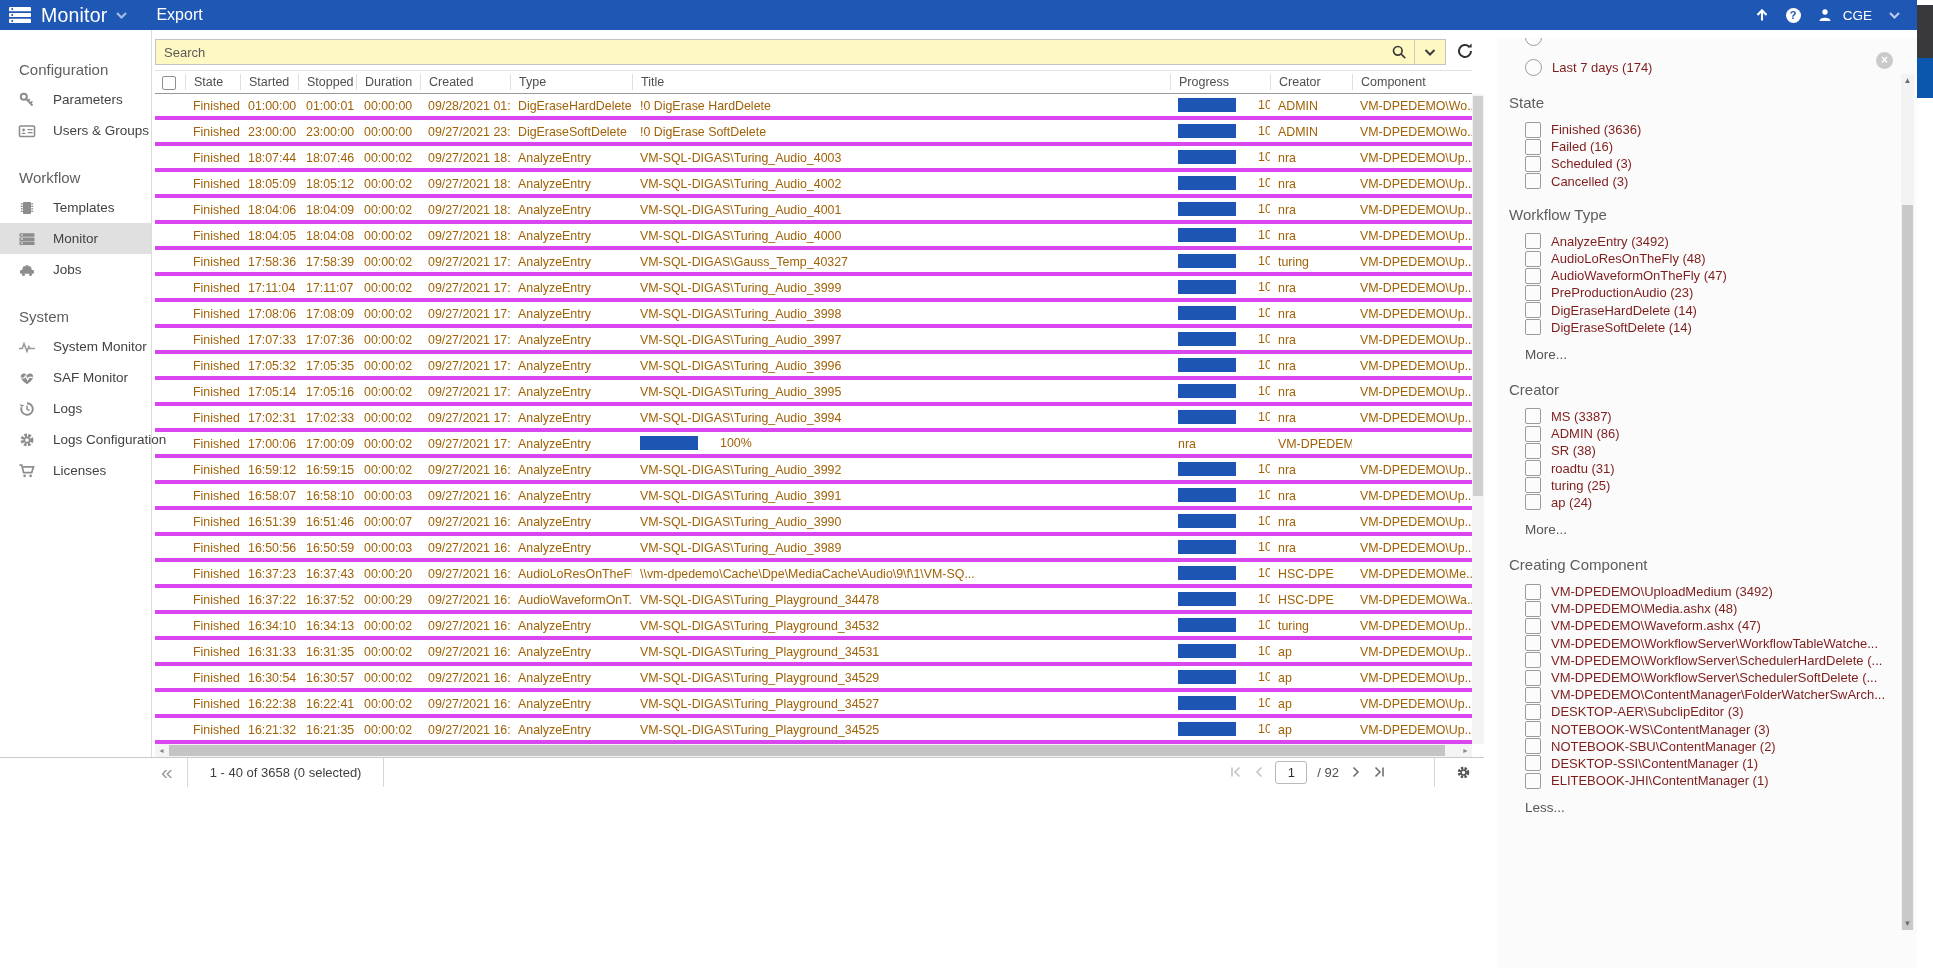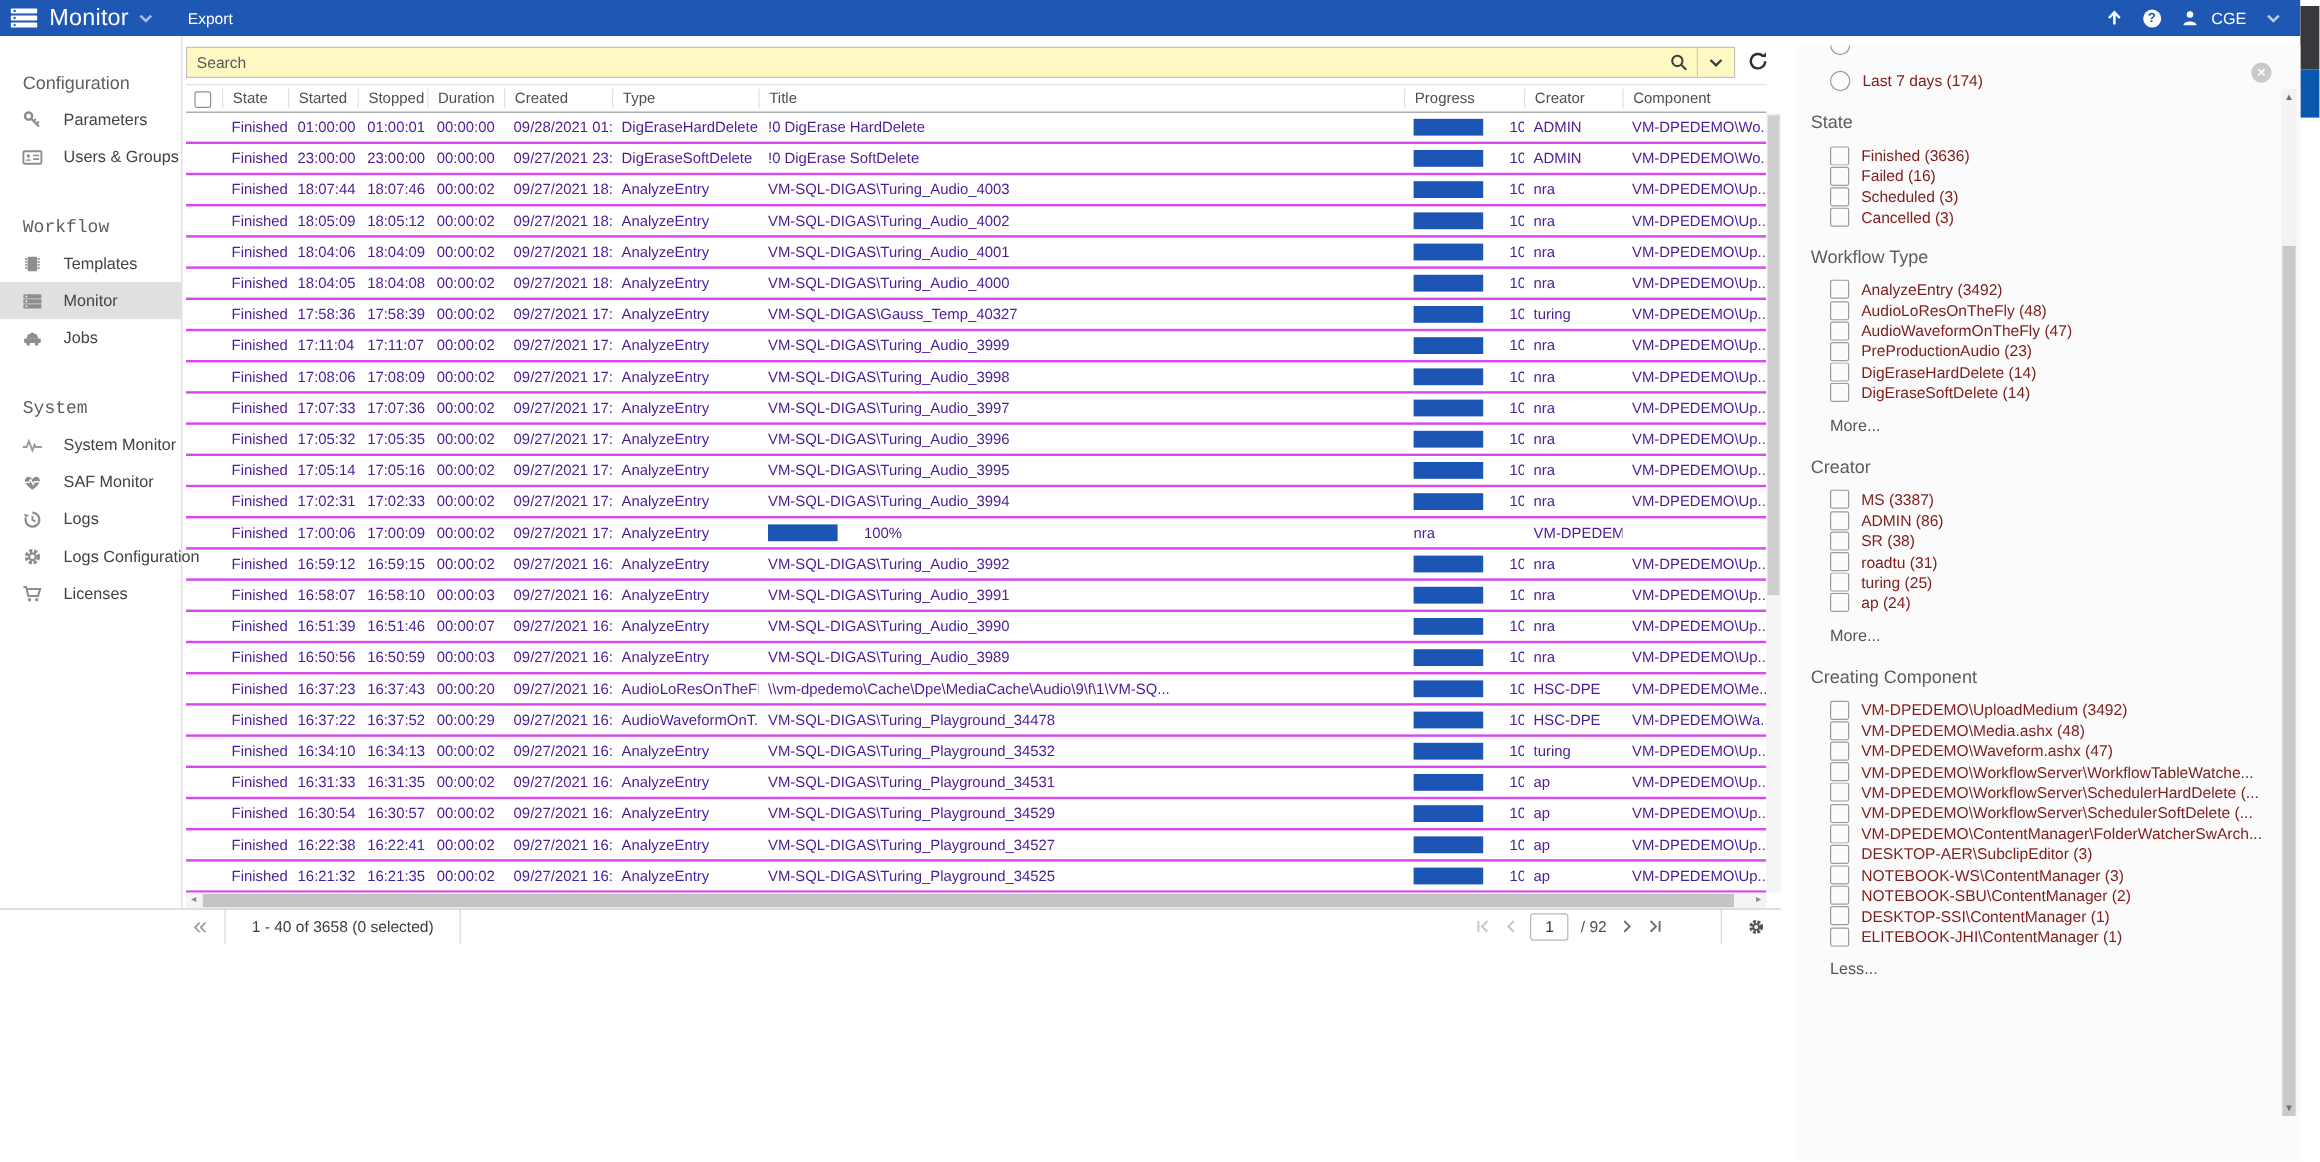--- a/index.html
+++ b/index.html
@@ -8,37 +8,37 @@
   :root{--cols:30px 55px 58px 58px 64px 90px 122px 538px 100px 82px 1fr;
     --blue:#1f57b5;--pbar:#1d55b4;}
 
   
   .topbar{position:absolute;left:0;top:0;width:1917px;height:30px;background:var(--blue);
     display:flex;align-items:center;color:#fff;box-sizing:border-box;}
   .logo{width:24px;height:20px;margin-left:8px;}
   .logo svg{width:24px;height:20px;display:block;}
   .apptitle{font-size:19.5px;margin-left:9px;letter-spacing:.2px;}
   .tchev{margin-left:8px;display:flex;align-items:center;cursor:pointer;}
-  .menu-item{margin-left:28px;font-size:13px;cursor:pointer;}
+  .menu-item{margin-left:28px;font-size:16px;cursor:pointer;}
   .top-right{margin-left:auto;margin-right:16px;display:flex;align-items:center;gap:16px;}
   .tr-icon{display:flex;align-items:center;cursor:pointer;}
   .helpc{width:15px;height:15px;border-radius:50%;background:#fff;color:var(--blue);
     font-size:11px;font-weight:bold;text-align:center;line-height:15px;}
   .userinit{font-size:13.5px;margin-left:-6px;cursor:pointer;}
 
   
   .edge{position:absolute;left:1917px;top:0;width:16px;height:968px;background:#fff;}
   .edark{position:absolute;top:5px;left:0;width:16px;height:53px;background:#39383d;}
   .eblue{position:absolute;top:58px;left:0;width:16px;height:40px;background:#0b57ad;}
 
   
   .sidebar{position:absolute;left:0;top:30px;width:152px;height:727px;background:#fff;
     border-right:1px solid #dcdcdc;box-sizing:border-box;padding-top:26px;}
   .s-title{font-size:15px;color:#5f5f5f;height:28px;line-height:28px;padding-left:19px;}
-  .s-title + .s-title, .s-item + .s-title{margin-top:30px;font-family:Liberation Mono, monospace;}
+  .s-title + .s-title, .s-item + .s-title{margin-top:18px;}
   .s-item{height:31px;display:flex;align-items:center;cursor:pointer;}
   .s-item.sel{background:#e0e0e0;}
   .s-icon{width:18px;height:18px;margin-left:18px;flex:none;}
   .s-icon svg{width:18px;height:18px;display:block;}
   .s-label{margin-left:17px;font-size:13.5px;color:#424242;white-space:nowrap;}
 
   
   .main{position:absolute;left:155px;top:30px;width:1329px;height:757px;}
   .searchrow{height:40px;box-sizing:border-box;padding-top:9px;display:flex;align-items:flex-start;}
   .searchbox{width:1291px;height:26px;border:1px solid #c3c3c3;box-sizing:border-box;
@@ -56,21 +56,21 @@
     border-top:1px solid #e2e2e2;border-bottom:1px solid #999;box-sizing:border-box;
     font-size:12.5px;color:#4f4f4f;background:#fff;}
   .th{padding-left:8px;border-left:1px solid #e0e0e0;height:16px;line-height:16px;
     white-space:nowrap;overflow:hidden;cursor:pointer;}
   .th.cbcell{border-left:none;padding-left:7px;cursor:default;}
   .cbx{display:inline-block;width:14px;height:14px;border:1.5px solid #8f8f8f;border-radius:2px;
     background:#fff;box-sizing:border-box;vertical-align:middle;cursor:pointer;}
 
   .tbody{width:1317px;height:650px;overflow:hidden;}
   .trow{display:grid;grid-template-columns:var(--cols);height:26px;line-height:25px;
-    border-bottom:2px solid #d946ef;box-sizing:border-box;font-size:12.4px;color:#4c1d95;cursor:pointer;}
+    border-bottom:4px solid #d946ef;box-sizing:border-box;font-size:12.4px;color:#a16207;cursor:pointer;}
   .td{padding-left:8px;white-space:nowrap;overflow:hidden;}
   .td.prog{display:flex;align-items:center;gap:22px;overflow:hidden;}
   .pbarr{width:58px;height:14px;background:var(--pbar);flex:none;}
 
   .vscroll{position:absolute;right:0;top:64px;width:12px;height:650px;background:#f4f4f4;cursor:pointer;}
   .vthumb{position:absolute;left:1px;top:2px;width:10px;height:400px;background:#cfcfcf;}
   .hscroll{position:absolute;left:0;top:714px;width:1317px;height:13px;background:#f4f4f4;cursor:pointer;}
   .hthumb{position:absolute;left:14px;top:1px;width:1276px;height:11px;background:#c4c4c4;}
   .harrow{position:absolute;top:3px;font-size:7px;color:#8a8a8a;}
   .harrow.l{left:3px;} .harrow.r{right:3px;}

